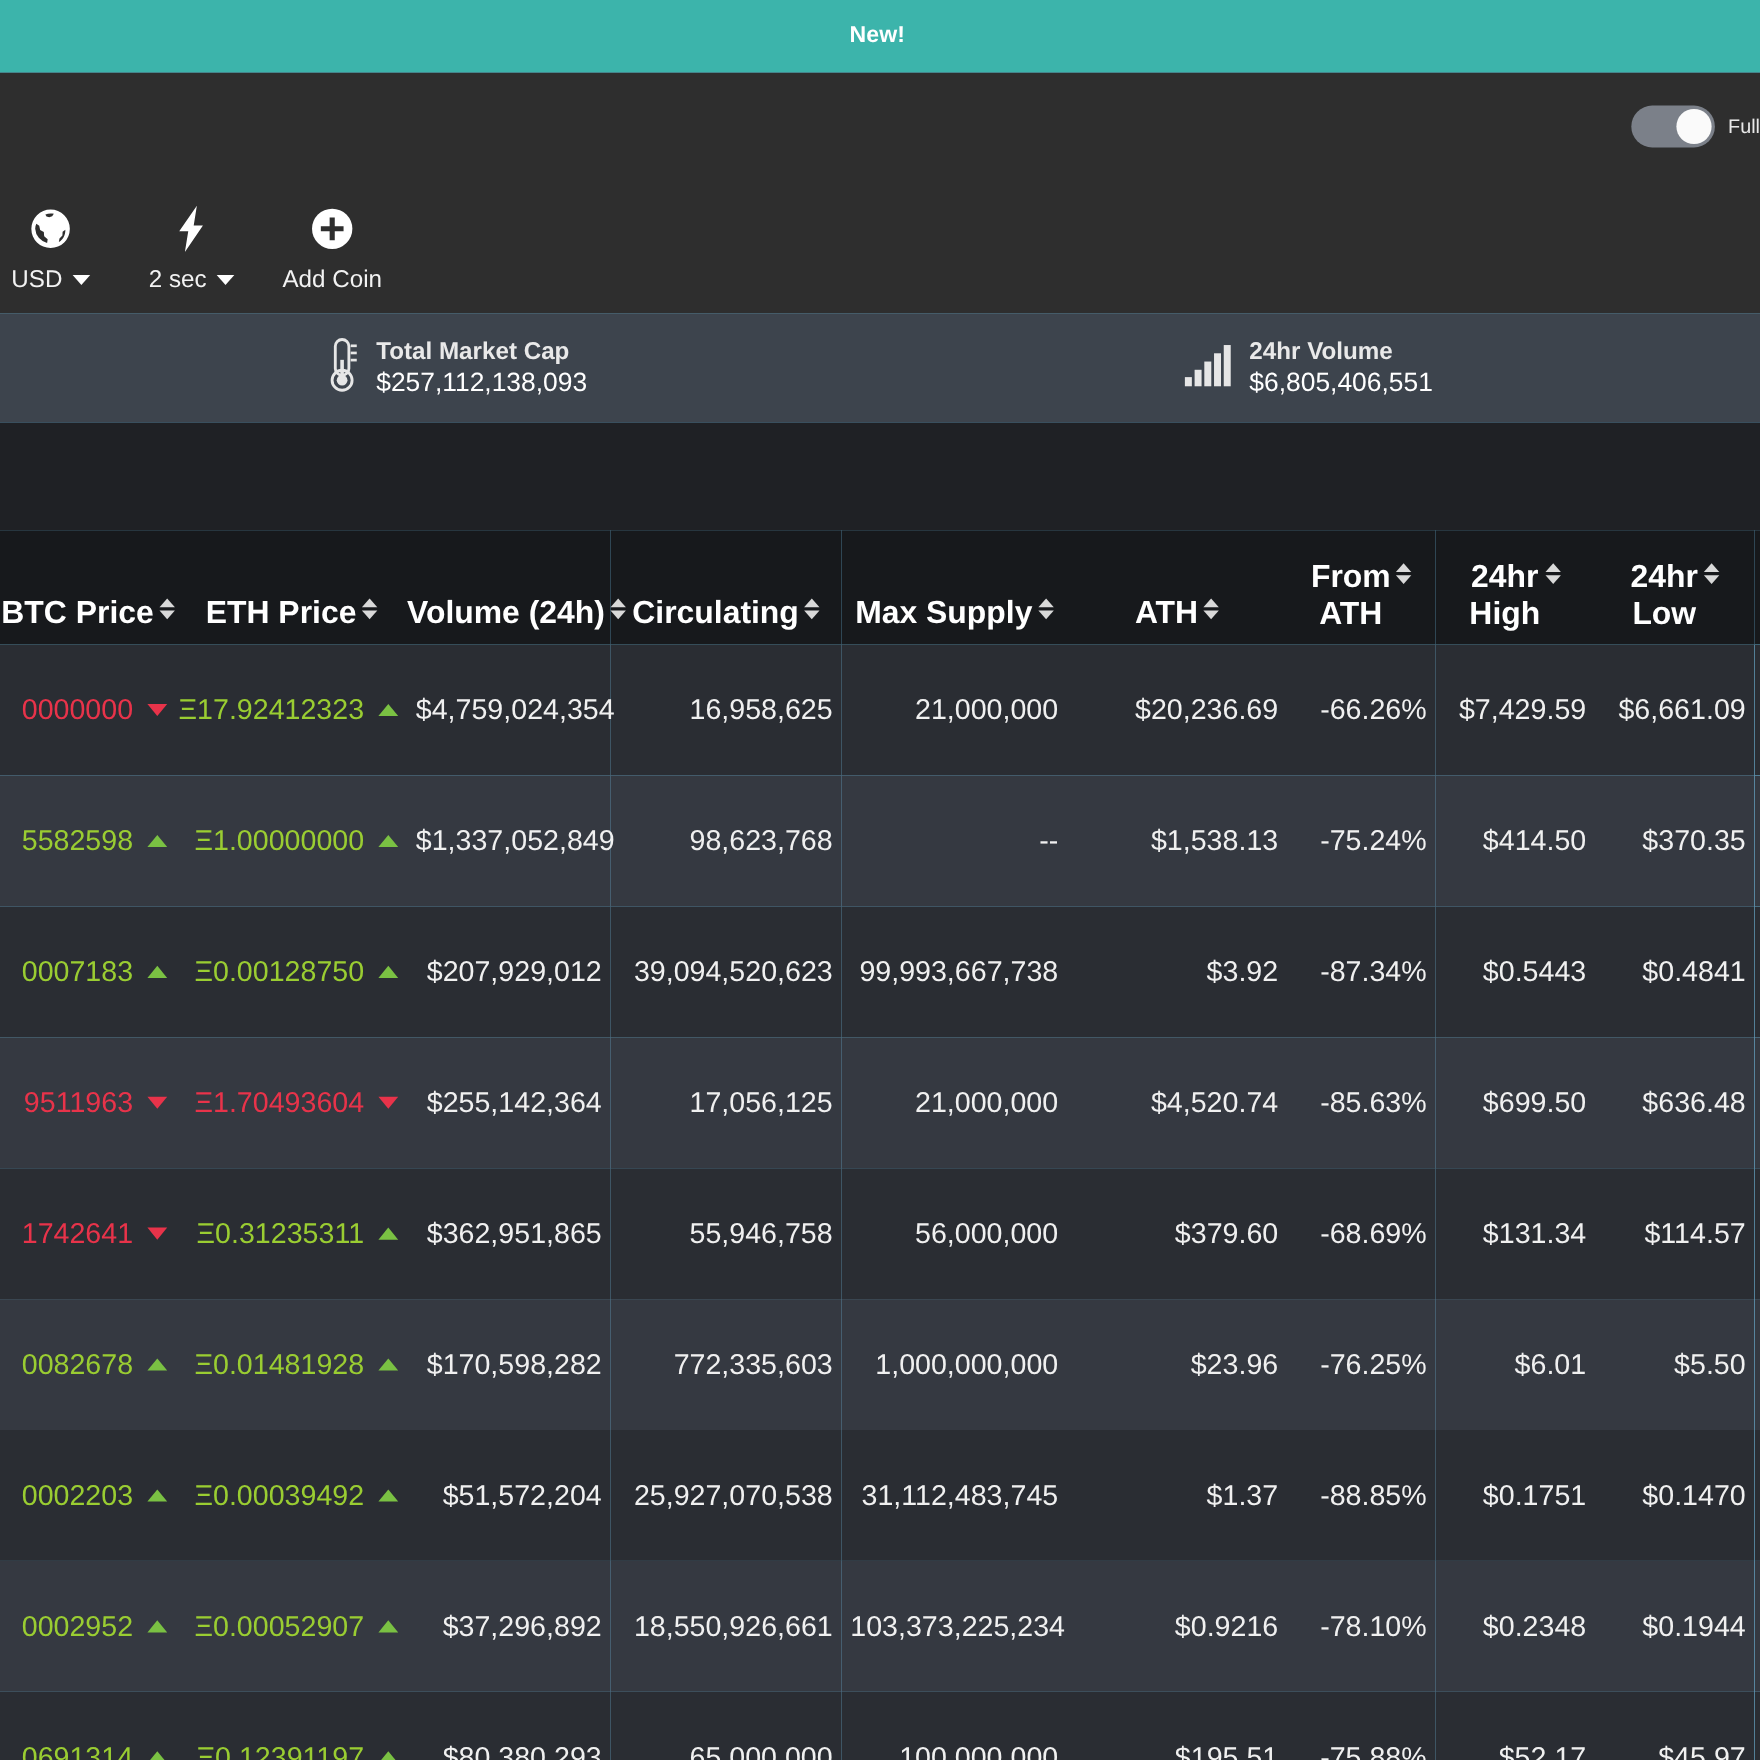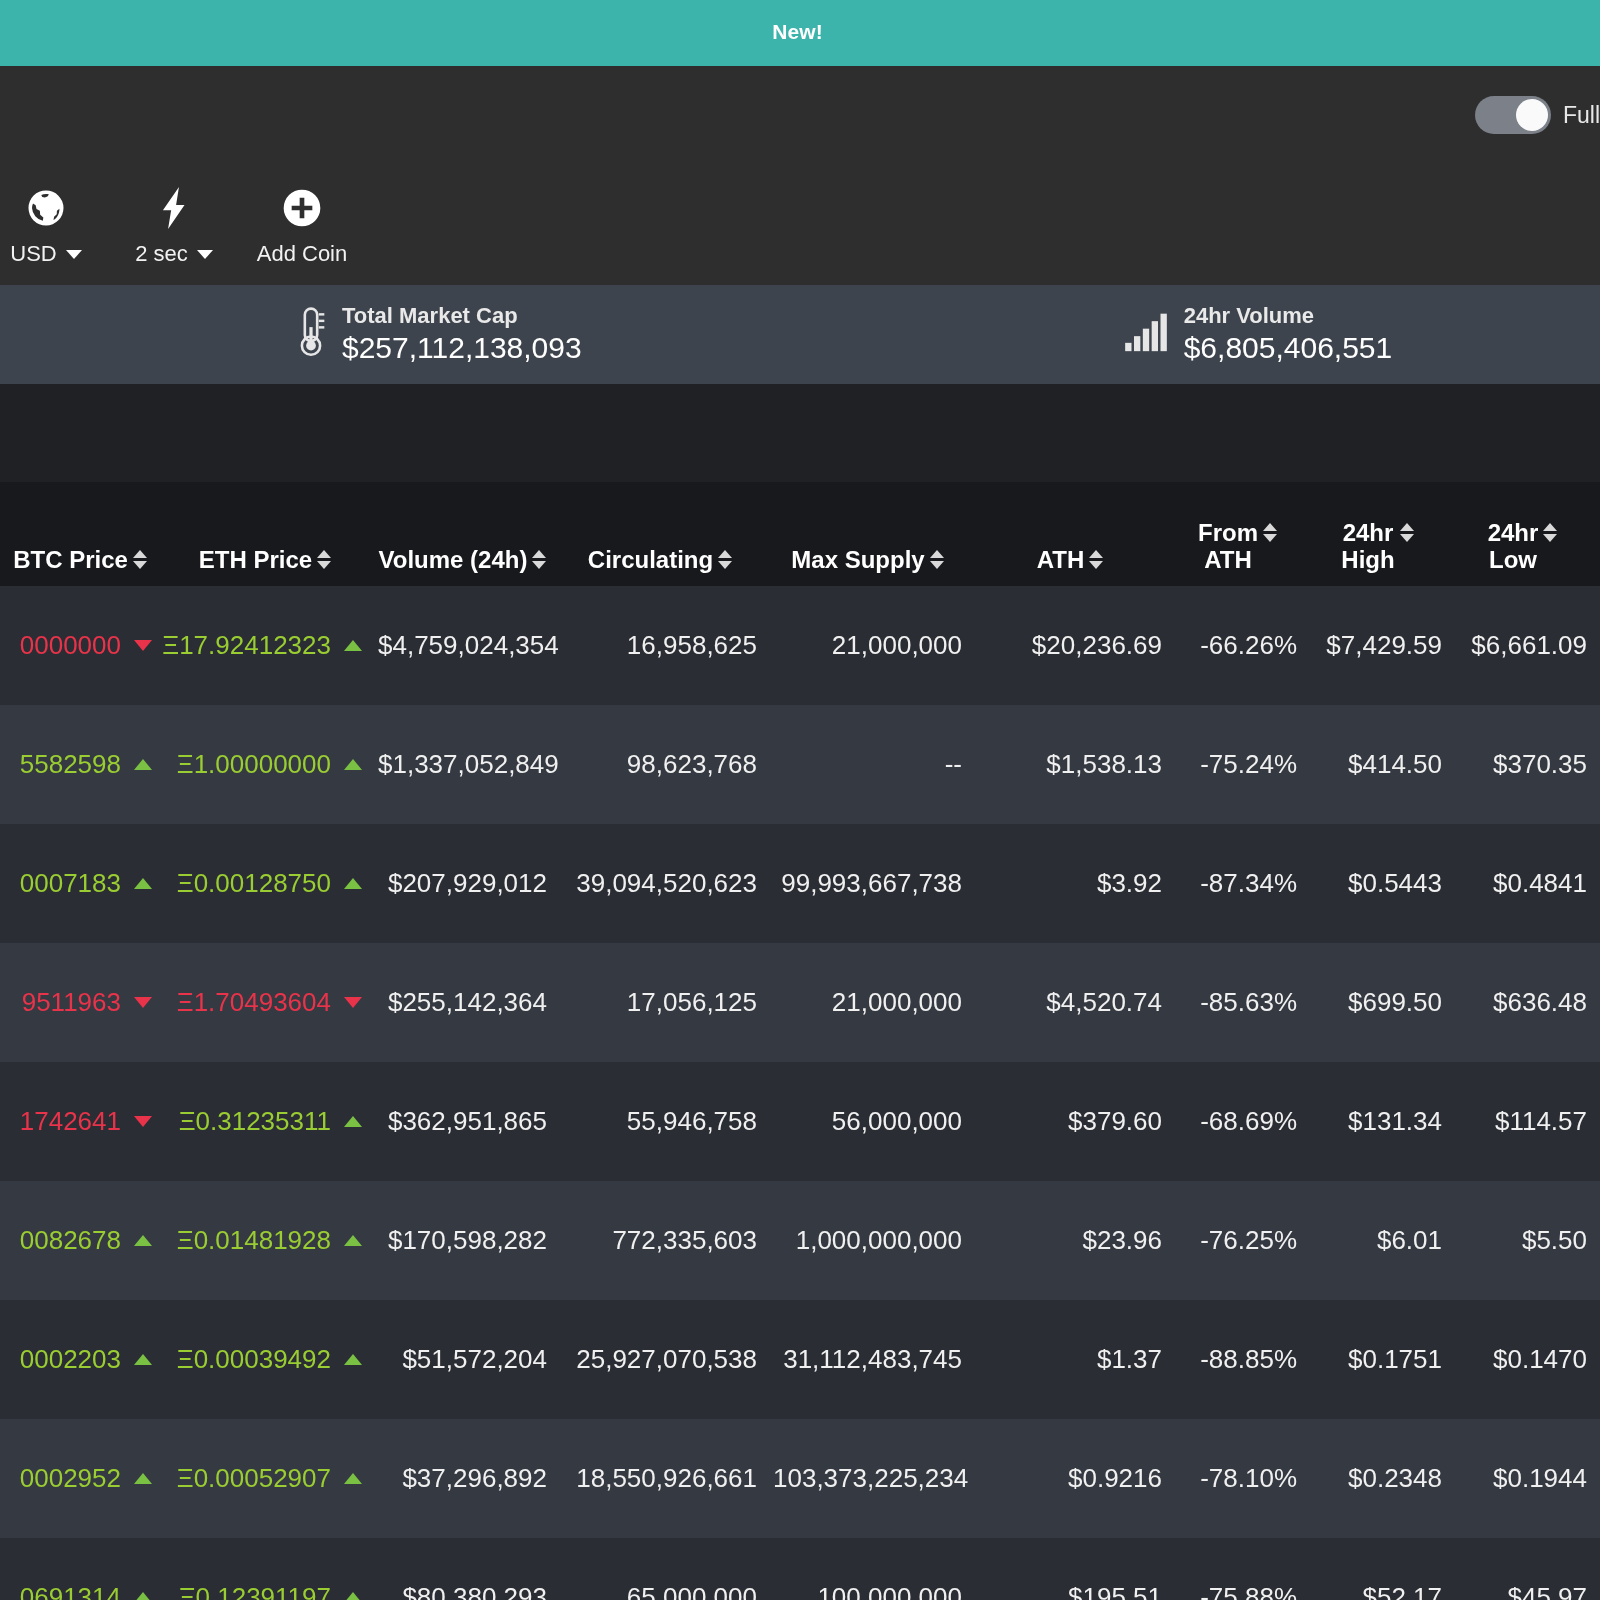--- a/index.html
+++ b/index.html
@@ -65,21 +65,21 @@
     position: absolute;
     top: 3px;
     right: 3px;
     width: 32px;
     height: 32px;
     border-radius: 50%;
     background: #fafafa;
   }
   .toggle-label {
     color: #e8e8e8;
-    font-size: 23px;
+    font-size: 18px;
     white-space: nowrap;
   }
 
   .toolbar-items {
     position: absolute;
     left: -18px;
     bottom: 18px;
     display: flex;
     align-items: flex-end;
   }
@@ -129,39 +129,39 @@
   .stat-block.market-cap { margin-left: 296px; }
   .stat-block.volume { margin-left: 542px; }
   .stat-text { line-height: 1.22; }
   .stat-title {
     color: #e9e9e9;
     font-size: 22px;
     font-weight: bold;
   }
   .stat-value {
     color: #ffffff;
-    font-size: 30px;
+    font-size: 24px;
   }
 
   
   .table-topspace {
     height: 98px;
     background: #1f2125;
   }
 
   
   .crypto-table {
     width: 1600px;
     border-collapse: collapse;
     table-layout: fixed;
   }
   .crypto-table thead th {
     background: #17191c;
     color: #ffffff;
-    font-size: 24px;
+    font-size: 29px;
     font-weight: bold;
     height: 92px;
     padding: 0 0 12px 0;
     vertical-align: bottom;
     white-space: nowrap;
   }
   .th-inner {
     display: inline-flex;
     align-items: flex-start;
     gap: 5px;

